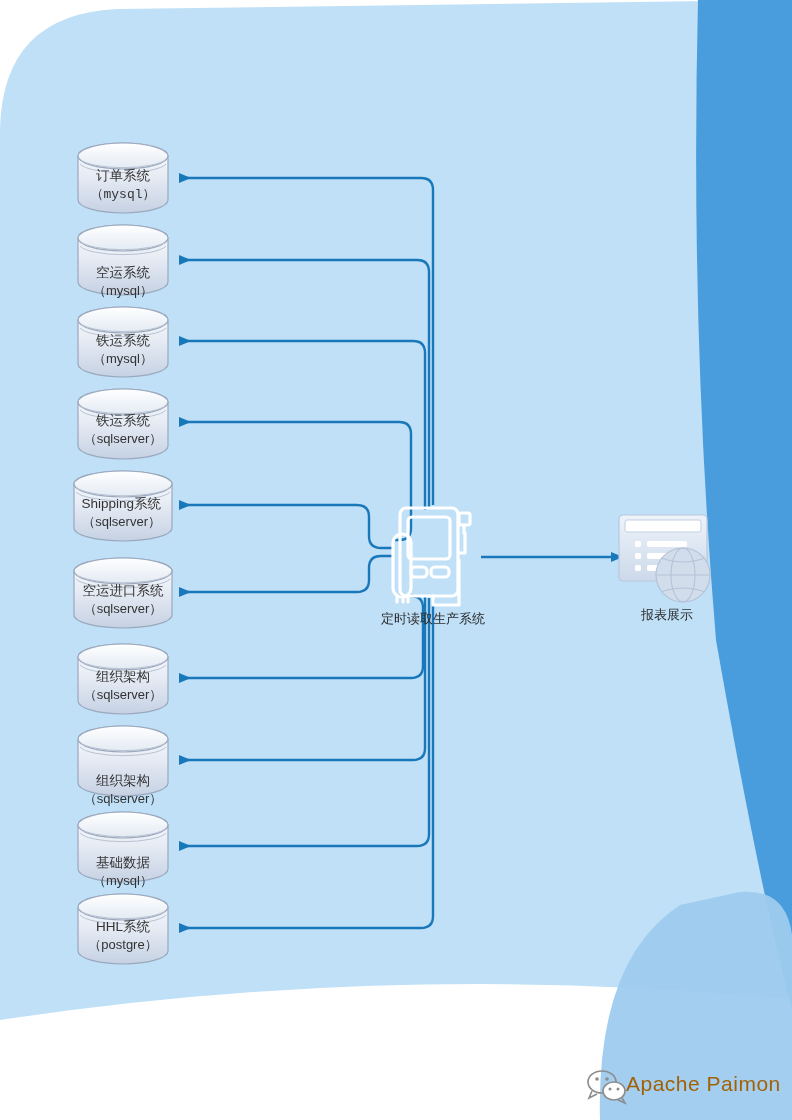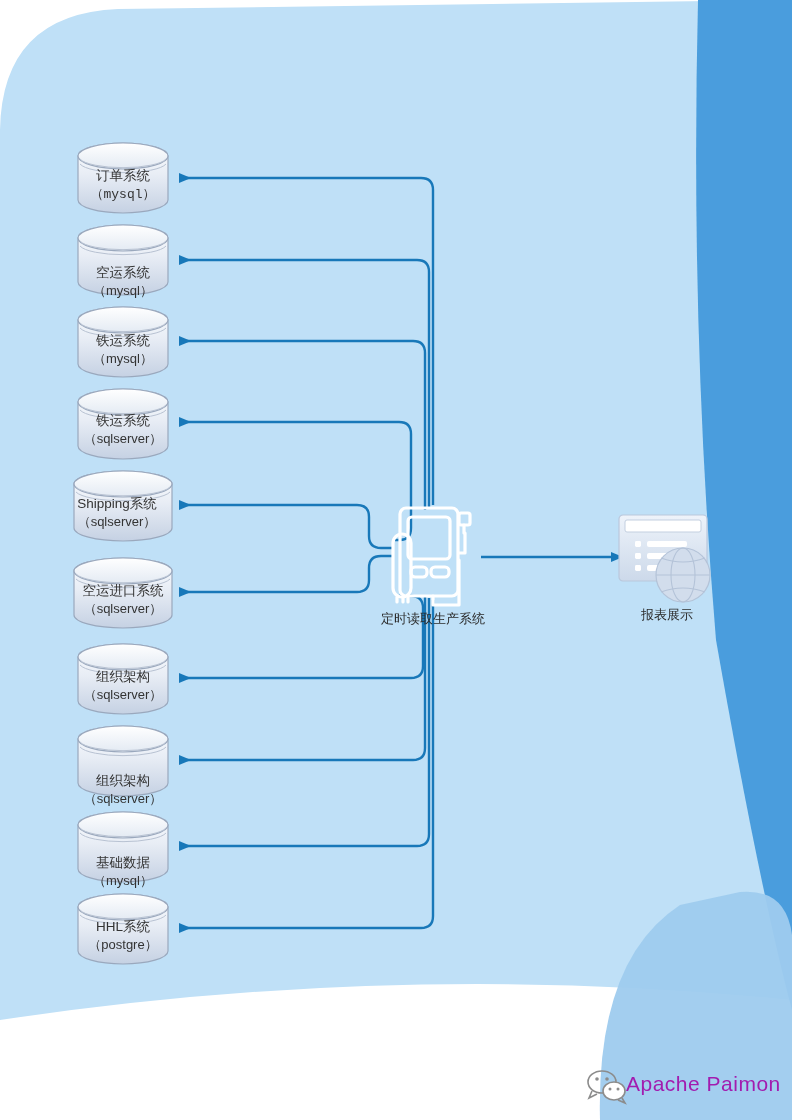--- a/index.html
+++ b/index.html
@@ -31,21 +31,21 @@
   }
   .db-text .sub{font-size:13px;}
   .footer{
     position:absolute;
     left:0;top:1052px;width:792px;height:68px;
   }
   .footer-text{
     position:absolute;
     left:626px;top:1072px;
     font-size:21px;
-    color:#a21caf;
+    color:#a16207;
     letter-spacing:.5px;
     white-space:nowrap;
   }
 </style>
 </head>
 <body>
 
 <div id="stage">
 
   <svg class="bg-layer" width="792" height="1120" viewBox="0 0 792 1120">
@@ -179,21 +179,21 @@
     <div class="sub">（mysql）</div>
   </div>
   <div class="db-text" style="left:77px;top:332px;">
     <div>铁运系统</div>
     <div class="sub">（mysql）</div>
   </div>
   <div class="db-text" style="left:77px;top:412px;">
     <div>铁运系统</div>
     <div class="sub">（sqlserver）</div>
   </div>
-  <div class="db-text" style="left:73px;width:88px;top:495px;">
+  <div class="db-text" style="left:73px;width:88px;top:495px;text-align:right;">
     <div>Shipping系统</div>
     <div class="sub">（sqlserver）</div>
   </div>
   <div class="db-text" style="left:73px;width:100px;top:582px;">
     <div>空运进口系统</div>
     <div class="sub">（sqlserver）</div>
   </div>
   <div class="db-text" style="left:77px;top:668px;">
     <div>组织架构</div>
     <div class="sub">（sqlserver）</div>

